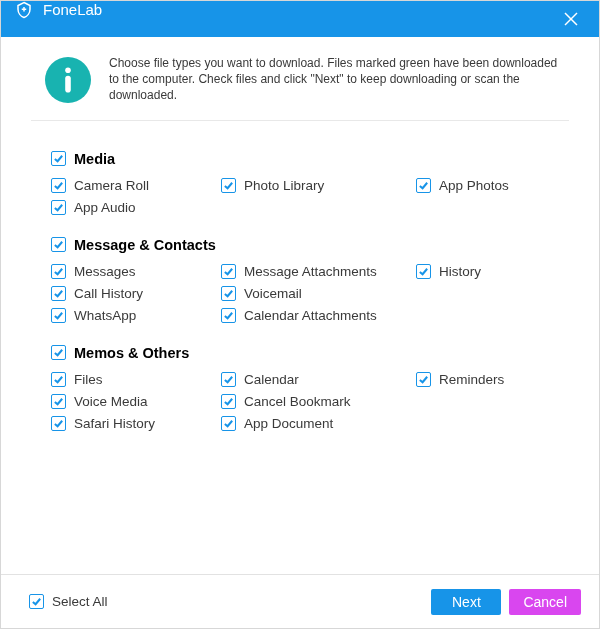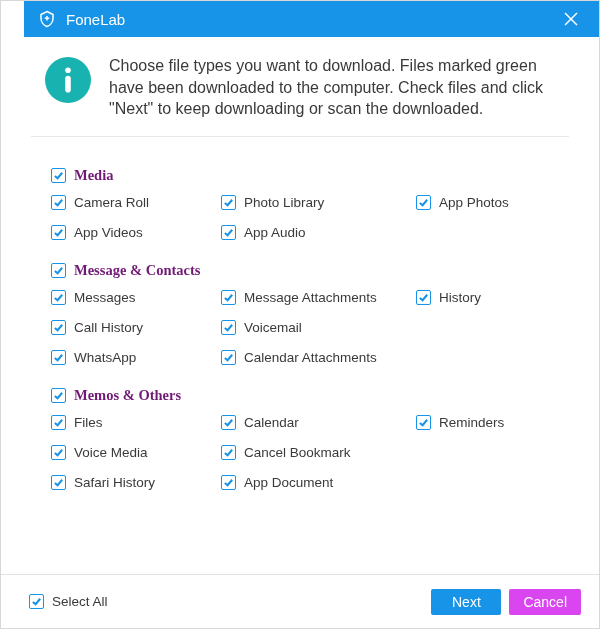--- a/index.html
+++ b/index.html
@@ -16,24 +16,23 @@
       border: 1px solid #d7d7d7;
       display: flex;
       flex-direction: column;
       background: #fff;
     }
     .titlebar {
       height: 36px;
       background: #1794e8;
       color: #fff;
       display: flex;
-      align-items: center;
+      align-items: flex-start;
       padding: 0 10px 0 14px;
       flex-shrink: 0;
-      margin-left: 23px;
     }
     .title-icon {
       width: 18px; height: 18px;
       margin-right: 10px;
       display: inline-flex; align-items: center; justify-content: center;
     }
     .title-icon svg { width: 18px; height: 18px; }
     .title-text { font-size: 15px; font-weight: 400; flex: 1; }
     .close-btn {
       width: 36px; height: 36px;
@@ -58,43 +57,41 @@
     .info-icon {
       width: 46px; height: 46px;
       border-radius: 50%;
       background: #18b3b0;
       display: flex; align-items: center; justify-content: center;
       flex-shrink: 0;
       margin-top: 2px;
     }
     .info-icon svg { width: 18px; height: 28px; }
     .intro-text {
-      font-size: 16px;
+      font-size: 12px;
       color: #3a3a3a;
       line-height: 1.35;
     }
     .divider { height: 1px; background: #e8e8e8; margin: 0 8px 12px 8px; }
     .groups {
       flex: 1;
       padding: 0 0 0 28px;
       overflow: auto;
     }
     .group { margin-top: 18px; }
     .group-head {
       display: flex; align-items: center;
       font-weight: 700;
       font-size: 14.5px;
-      color: #701a75;
+      color: #000000;
       margin-bottom: 8px;
-      font-family: Liberation Serif, serif;
     }
     .grid {
       display: grid;
       grid-template-columns: 170px 195px 130px;
-      row-gap: 8px;
     }
     .item {
       display: flex; align-items: center;
       font-size: 13.5px;
       color: #3a3a3a;
       height: 22px;
     }
     .chk {
       width: 15px; height: 15px;
       border: 1.5px solid #1794e8;
@@ -196,28 +193,20 @@
                 </svg>
               </span>
               <span>App Photos</span>
             </div>
             <div class="item">
               <span class="chk">
                 <svg viewBox="0 0 12 12">
                   <polyline points="2,6.5 5,9 10,3"></polyline>
                 </svg>
               </span>
-              <span>App Videos</span>
-            </div>
-            <div class="item">
-              <span class="chk">
-                <svg viewBox="0 0 12 12">
-                  <polyline points="2,6.5 5,9 10,3"></polyline>
-                </svg>
-              </span>
               <span>App Audio</span>
             </div>
           </div>
         </div>
         <div class="group">
           <div class="group-head">
             <span class="chk">
               <svg viewBox="0 0 12 12">
                 <polyline points="2,6.5 5,9 10,3"></polyline>
               </svg>

